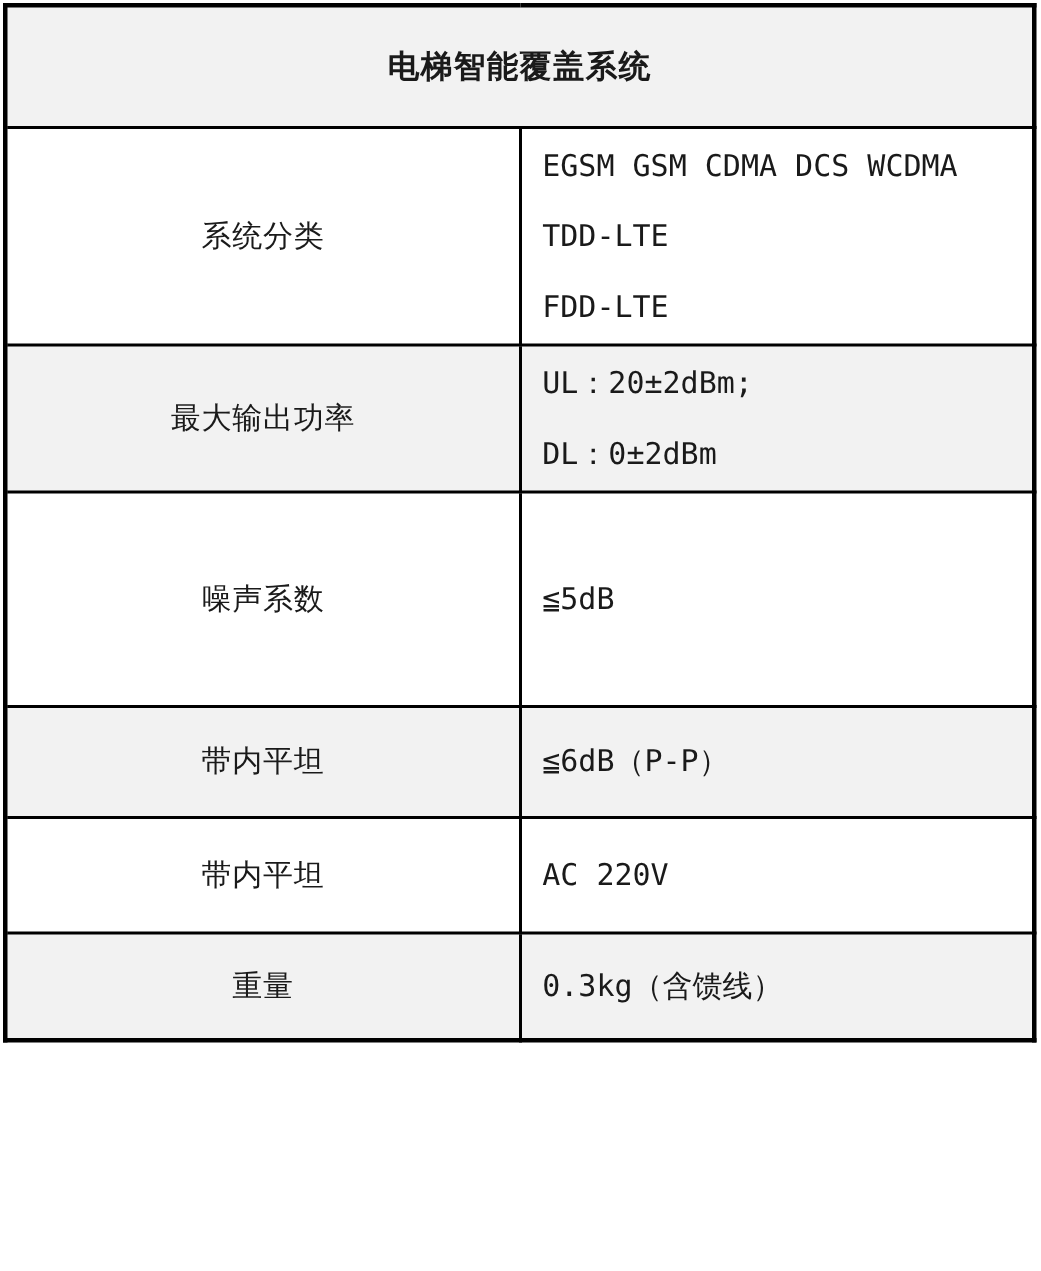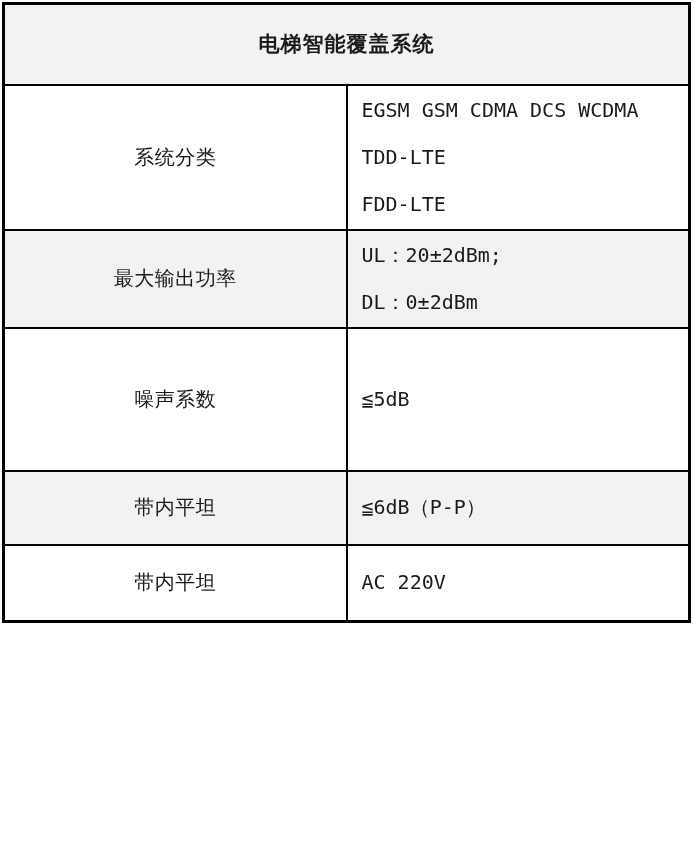--- a/index.html
+++ b/index.html
@@ -107,15 +107,19 @@
     <td class="label-cell">带内平坦</td>
     <td class="value-cell">≦6dB（P-P）</td>
   </tr>
 
   <tr class="spec-row">
     <td class="label-cell">带内平坦</td>
     <td class="value-cell">AC 220V</td>
   </tr>
 
 
+  <tr class="spec-row">
+    <td class="label-cell">重量</td>
+    <td class="value-cell">0.3kg（含馈线）</td>
+  </tr>
 </tbody>
   </table>
 </div>
 
 </body></html>

